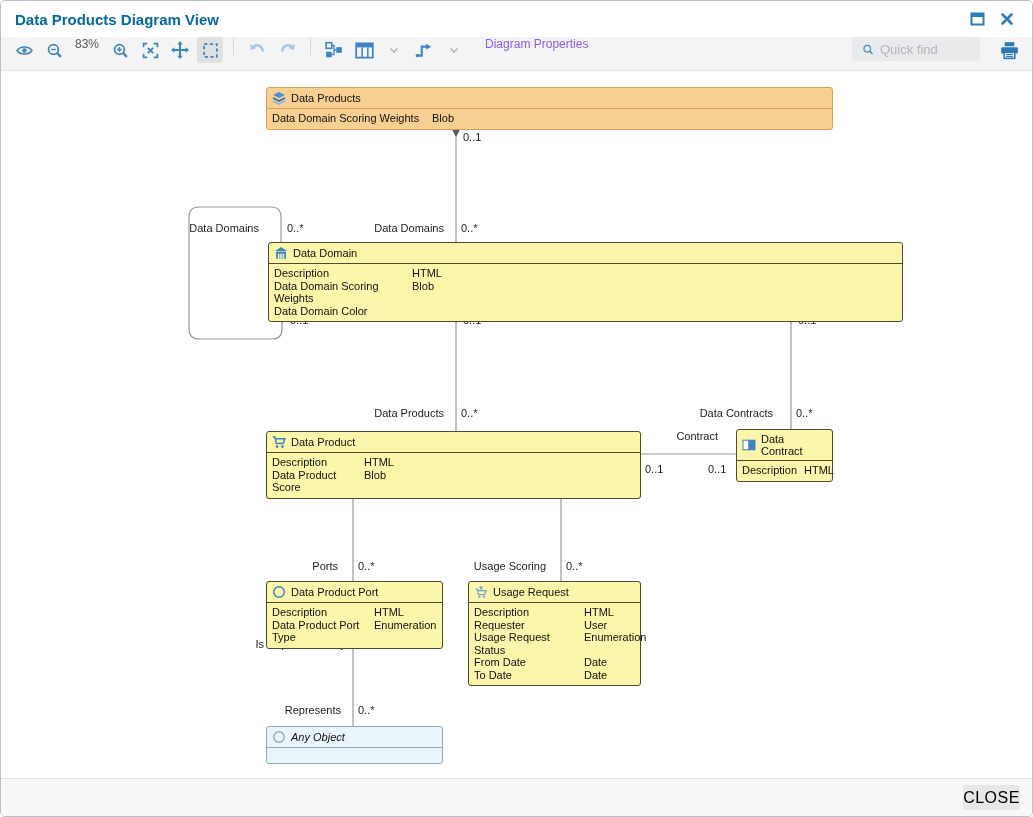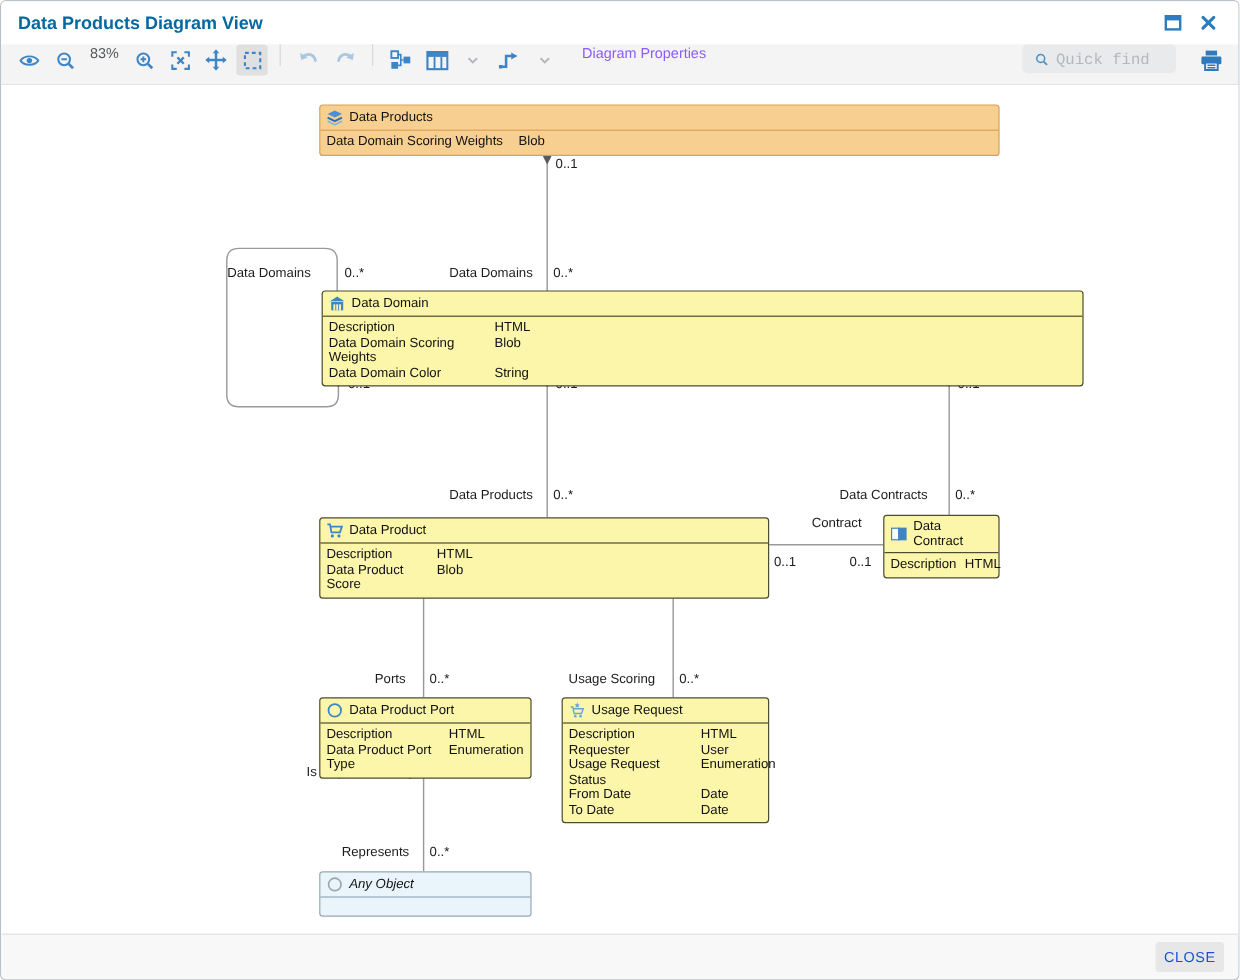--- a/index.html
+++ b/index.html
@@ -25,21 +25,21 @@
   .tsep { width:1px; height:18px; background:#d8d8d9; margin:0 6px; }
   .zoom-level { font-size:12px; color:#55585c; padding:0 4px; }
   .tlabel { font-size:12px; color:#8b5cf6; margin-left:14px; }
   .toolbar .spacer { flex:1; }
   .quickfind {
     display:flex; align-items:center; gap:6px; background:#e9eaeb; border-radius:4px;
     height:24px; padding:0 10px; width:128px; margin-right:12px;
   }
   .quickfind input {
     border:none; outline:none; background:transparent; width:90px;
-    font-size:13px; color:#b91c1c; font-family:Liberation Mono, monospace;
+    font-size:13px; color:#b91c1c; font-family:Liberation Sans, sans-serif;
   }
   .quickfind input::placeholder { color:#b3b7bc; }
   
   .canvas { position:relative; width:1033px; height:709px; background:#fff; overflow:hidden; }
   .wires { position:absolute; left:0; top:0; }
   .lbl { position:absolute; font-size:11px; color:#1c1c1c; white-space:nowrap; line-height:12px; }
   .lbl-r { text-align:right; }
   
   .entity { position:absolute; border:1px solid #4c4c30; border-radius:3px; font-size:11px; color:#111; background:#fbf6aa; }
   .entity.orange { background:#f7d091; border-color:#d7a257; }
@@ -56,21 +56,21 @@
   .an { flex:0 0 auto; }
   .at { flex:1; }
   .ebody.empty { height:15px; }
   
   .footer {
     position:absolute; left:0; right:0; bottom:0; height:38px; background:#f8f8f9;
     border-top:1px solid #e2e2e3; display:flex; align-items:center; justify-content:flex-end; padding:0 12px;
   }
   .close-btn {
     background:#e7e7e8; border:none; border-radius:3px; width:57px; height:25px;
-    font-size:12px; color:#1d4ed8; letter-spacing:0.5px; cursor:pointer;
+    font-size:16px; color:#000000; letter-spacing:0.5px; cursor:pointer;
     font-family:"Liberation Sans", sans-serif;
   }
 </style>
 </head>
 <body>
 
 <div class="window">
 
   <div class="titlebar">
     <span class="title">Data Products Diagram View</span>
@@ -294,21 +294,20 @@
         <div class="attr">
             <span class="an" style="width:138px">Description</span>
             <span class="at">HTML</span>
           </div>
         <div class="attr">
             <span class="an" style="width:138px">Data Domain Scoring Weights</span>
             <span class="at">Blob</span>
           </div>
         <div class="attr">
             <span class="an" style="width:138px">Data Domain Color</span>
-            <span class="at">String</span>
           </div>
       </div>
     </div>
 
     <div class="entity" style="left:265px;top:360px;width:375px;">
       <div class="ehead">
         <span class="eicon">
           <svg viewBox="0 0 14 14" width="14" height="14">
               <path d="M0.8 2 H3 L4.2 8.6 H11.3 L12.9 3.8 H3.5" fill="none" stroke="#3d85c6" stroke-width="1.5"></path>
               <circle cx="5" cy="11.6" r="1.3" fill="#3d85c6"></circle>

